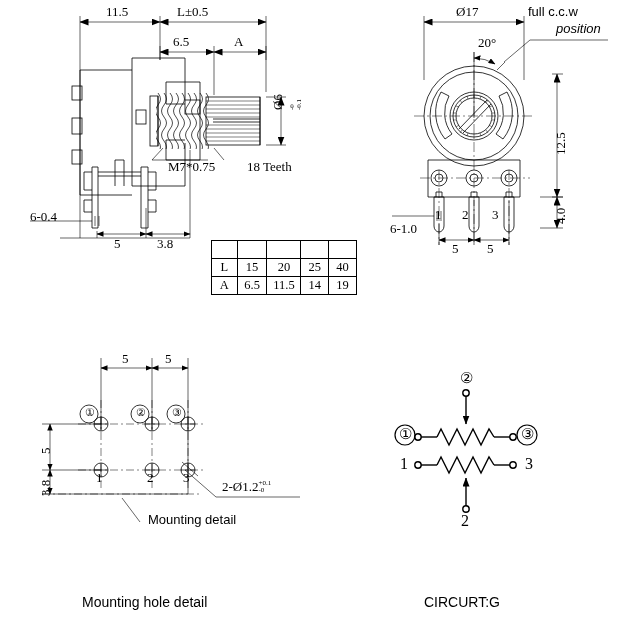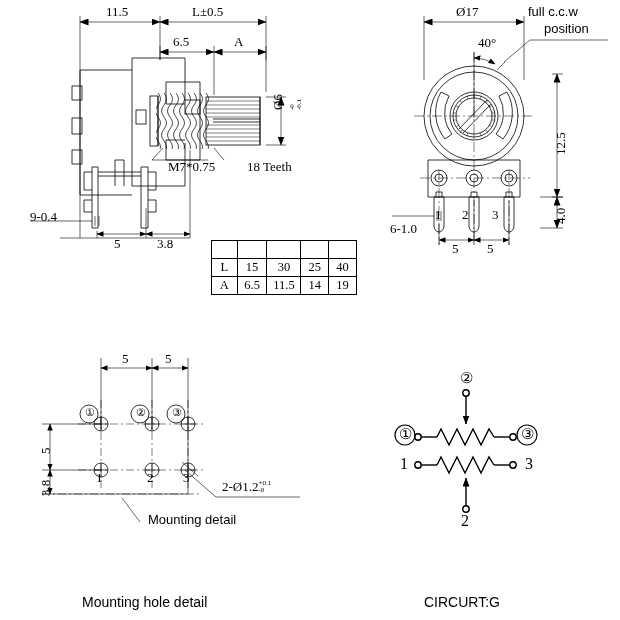--- a/index.html
+++ b/index.html
@@ -329,40 +329,40 @@
       <line x1="421" y1="465" x2="437" y2="465"></line>
       <polyline points="437,465 441,457 449,473 457,457 465,473 473,457 481,473 489,457 494,465"></polyline>
       <line x1="494" y1="465" x2="510" y2="465"></line>
       <line x1="466" y1="506" x2="466" y2="478" marker-end="url(#ah)"></line>
       <circle cx="466" cy="509" r="3.2"></circle>
     </g>
   </g>
 </svg>
 
 <div class="lbl dim" style="left:106px;top:5px;">11.5</div>
-<div class="lbl dim" style="left:192px;top:5px;">L±0.5</div>
+<div class="lbl dim" style="left:177px;top:5px;">L±0.5</div>
 <div class="lbl dim" style="left:173px;top:35px;">6.5</div>
 <div class="lbl dim" style="left:234px;top:35px;">A</div>
 
 <div style="position:absolute;left:268px;top:110px;">
   <div class="rot90" style="position:absolute;left:0;top:0;">
     <span class="dim">Ø6</span><span class="frac"><span style="display:block">-0</span><span style="display:block">-0.1</span></span>
   </div>
 </div>
 
-<div class="lbl dim" style="left:30px;top:210px;">9-0.4</div>
+<div class="lbl dim" style="left:30px;top:210px;">6-0.4</div>
 <div class="lbl dim" style="left:114px;top:237px;">5</div>
 <div class="lbl dim" style="left:157px;top:237px;">3.8</div>
 <div class="lbl dim" style="left:168px;top:160px;">M7*0.75</div>
 <div class="lbl dim" style="left:247px;top:160px;">18 Teeth</div>
 
 <div class="lbl dim" style="left:456px;top:5px;">Ø17</div>
 <div class="lbl note" style="left:528px;top:5px;">full c.c.w</div>
-<div class="lbl note" style="left:544px;top:22px;">position</div>
-<div class="lbl dim" style="left:478px;top:36px;">40°</div>
+<div class="lbl note" style="left:556px;top:22px;font-style:italic;">position</div>
+<div class="lbl dim" style="left:478px;top:36px;">20°</div>
 
 <div style="position:absolute;left:553px;top:155px;">
   <div class="rot90 dim" style="position:absolute;left:0;top:0;">12.5</div>
 </div>
 <div style="position:absolute;left:553px;top:224px;">
   <div class="rot90 dim" style="position:absolute;left:0;top:0;">4.0</div>
 </div>
 
 <div class="lbl dim" style="left:390px;top:222px;">6-1.0</div>
 <div class="lbl dim" style="left:452px;top:242px;">5</div>
@@ -377,21 +377,21 @@
         <tr>
     <td style="width:26px"></td>
           <td style="width:30px"></td>
     <td style="width:34px"></td>
           <td style="width:28px"></td>
           <td style="width:28px"></td>
   </tr>
   <tr>
     <td>L</td>
     <td>15</td>
-    <td>30</td>
+    <td>20</td>
     <td>25</td>
     <td>40</td>
   </tr>
   <tr>
     <td>A</td>
     <td>6.5</td>
     <td>11.5</td>
     <td>14</td>
     <td>19</td>
   </tr>

